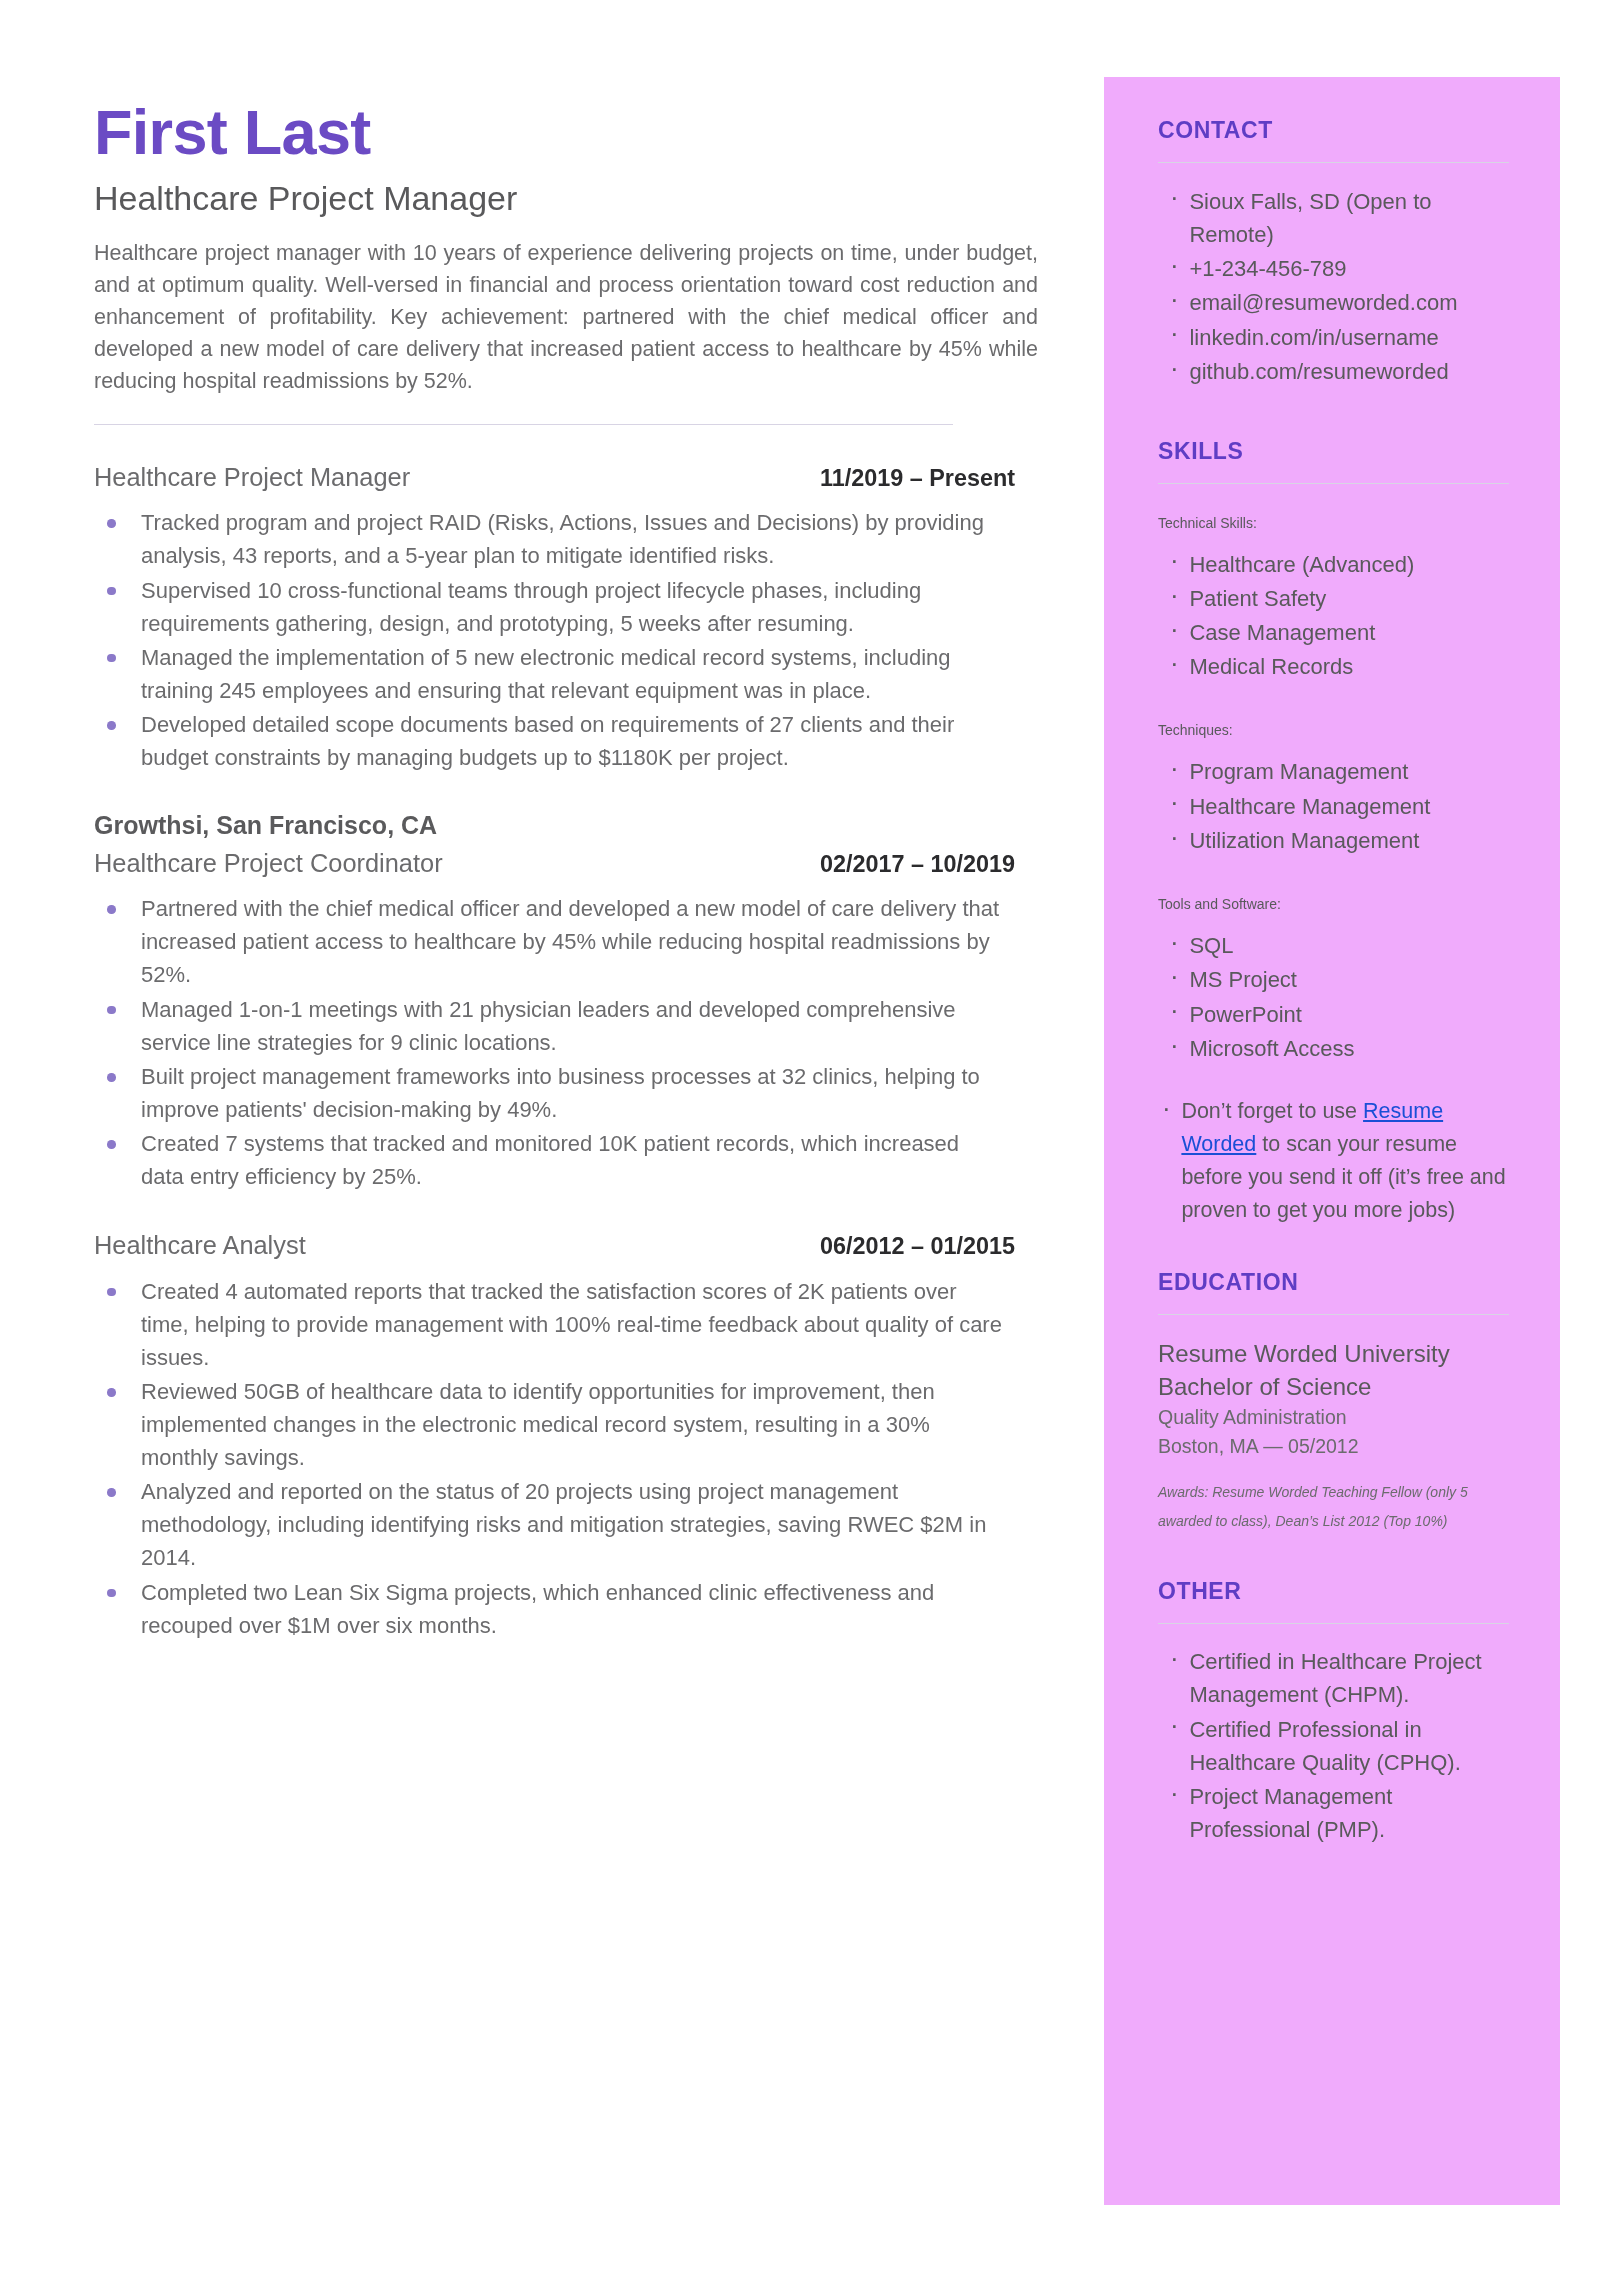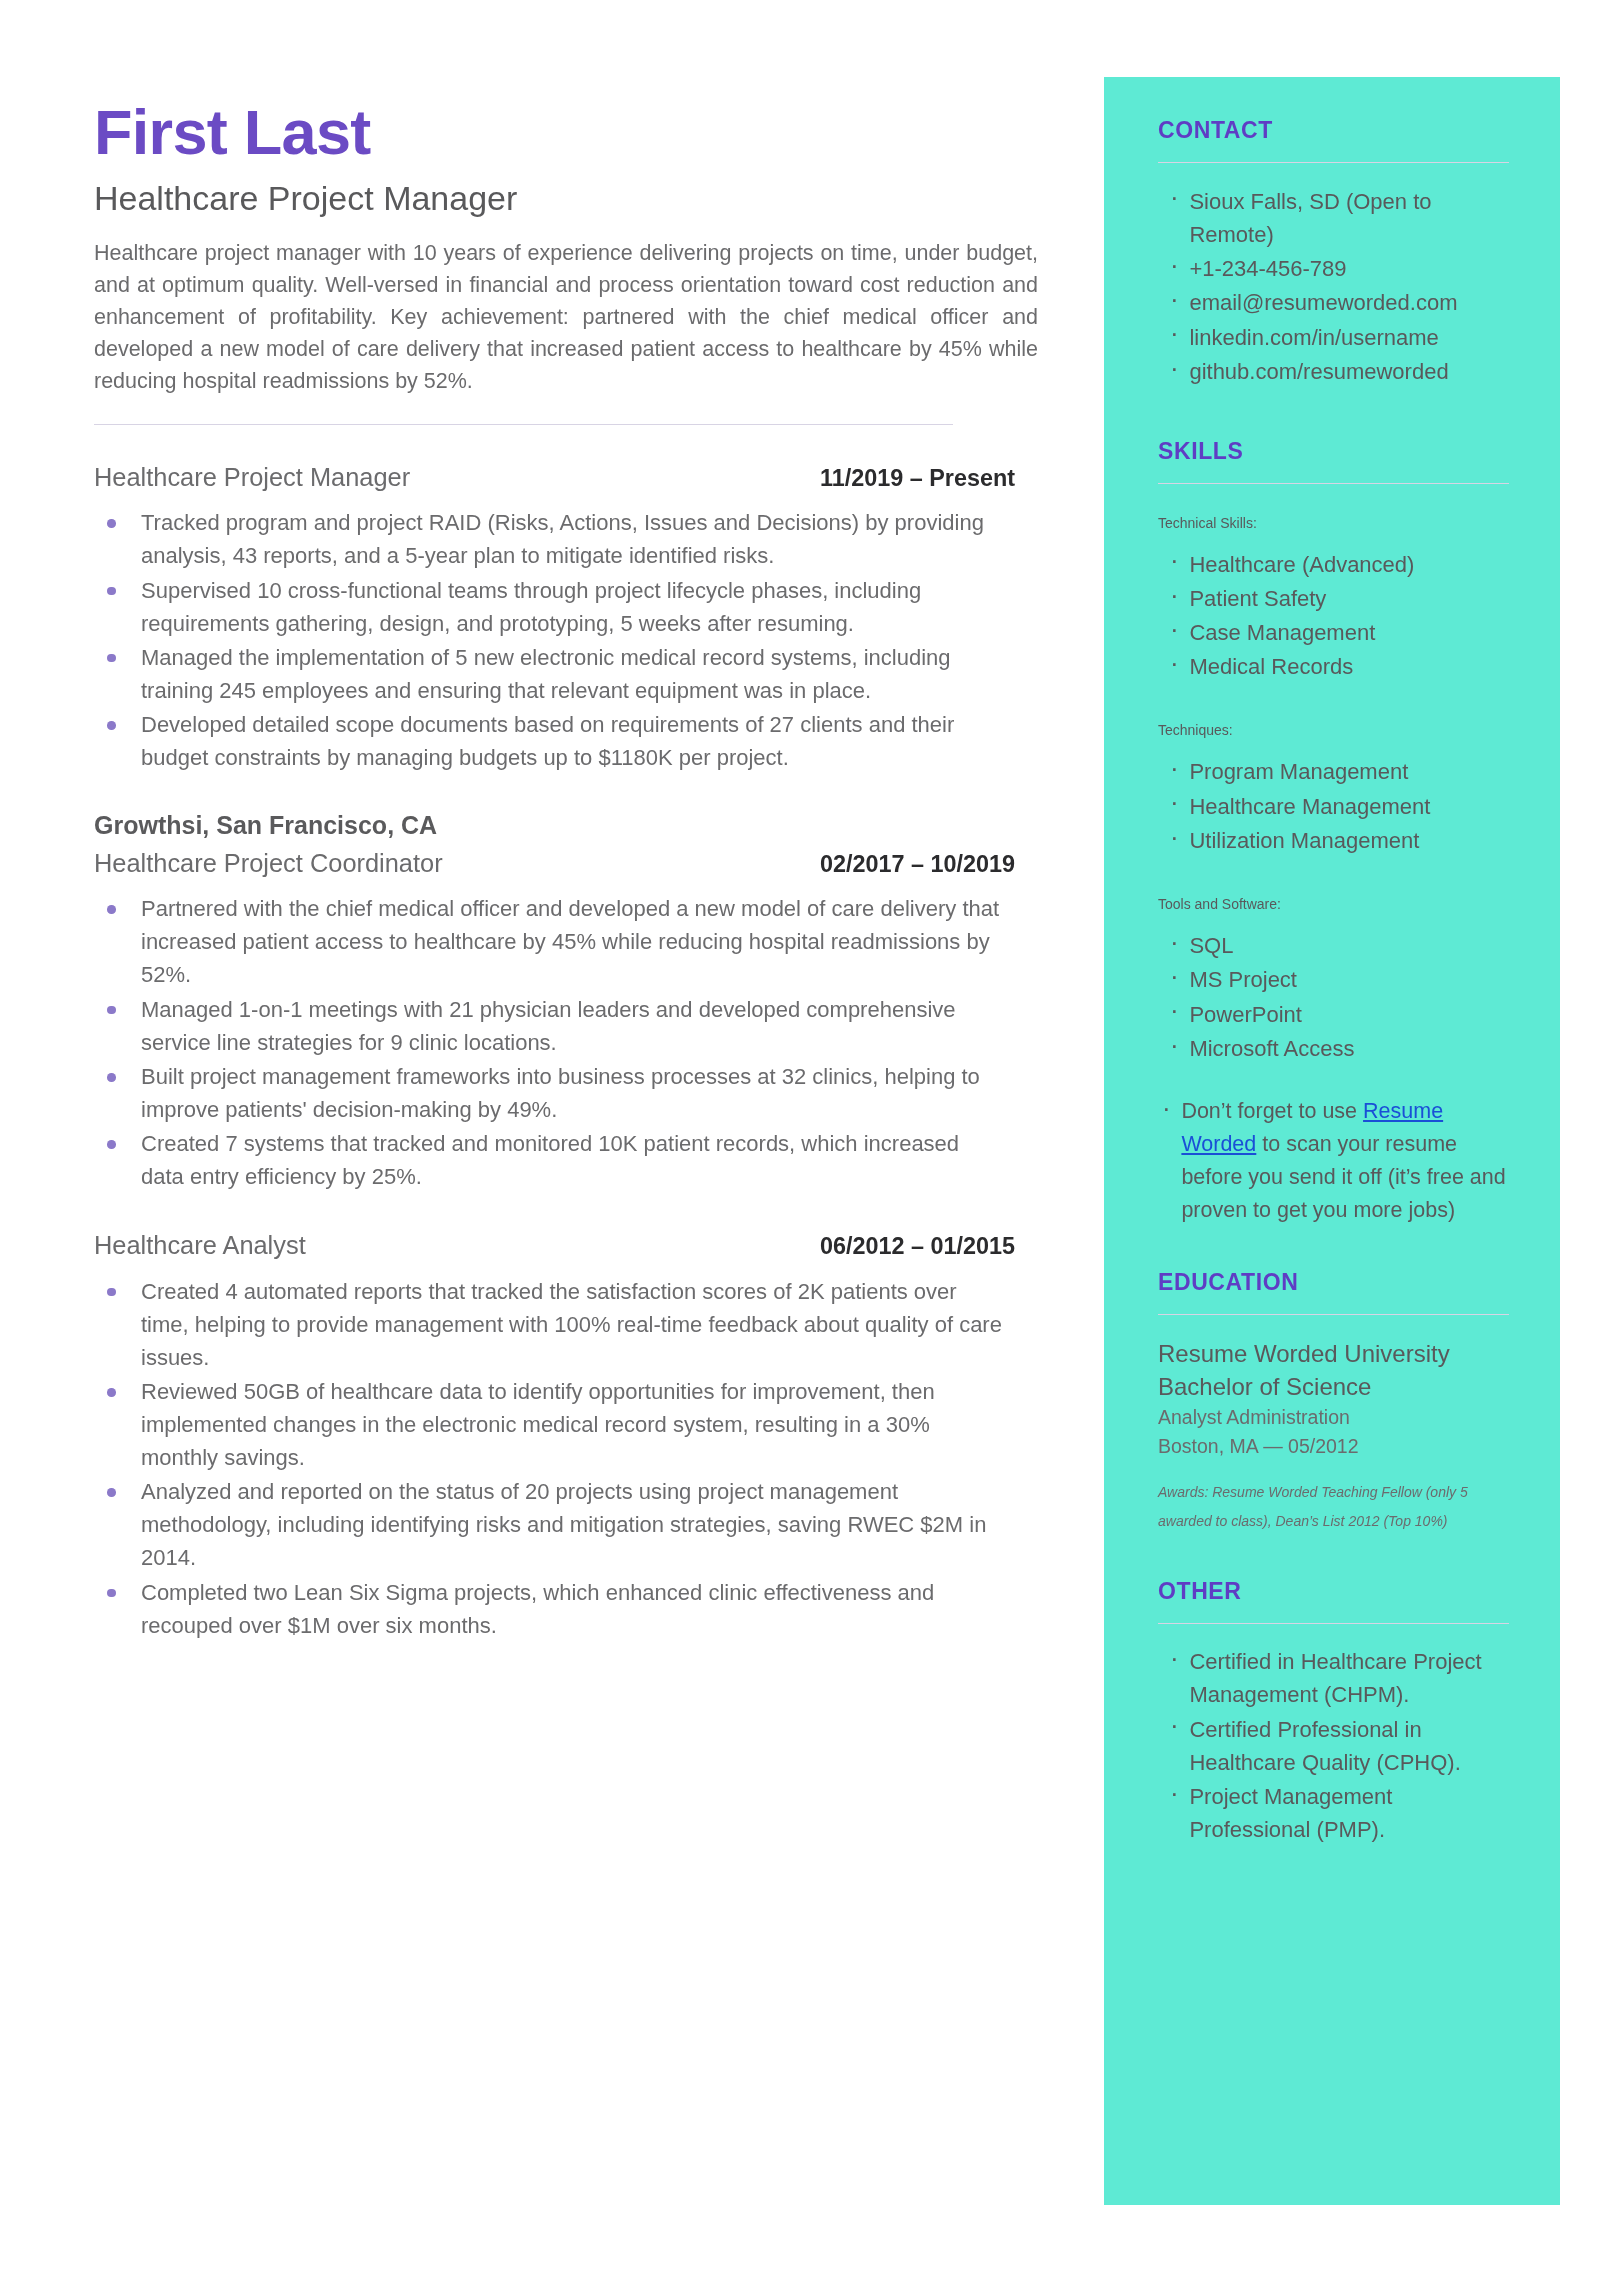--- a/index.html
+++ b/index.html
@@ -22,21 +22,21 @@
     background: #ffffff;
   }
 
   
   .sidebar {
     position: absolute;
     left: 1104px;
     top: 77px;
     width: 456px;
     height: 2128px;
-    background: #5eead4;
+    background: #f0abfc;
     box-sizing: border-box;
     padding: 0 0 0 0;
   }
   .sb-inner {
     padding: 40px 51px 0 54px;
   }
   .sb-section-title {
     color: #5f3dc4;
     font-weight: bold;
     font-size: 23px;
@@ -277,21 +277,21 @@
         <div class="sb-note"><span>Don’t forget to use </span><a class="sb-link" href="#">Resume Worded</a><span> to scan your resume before you send it off (it’s free and proven to get you more jobs)</span></div>
       </div>
 
       <div class="sb-gap"></div>
 
       <div>
         <div class="sb-section-title">EDUCATION</div>
         <div class="sb-rule"></div>
         <p class="edu-school">Resume Worded University</p>
         <p class="edu-degree">Bachelor of Science</p>
-        <p class="edu-minor">Analyst Administration</p>
+        <p class="edu-minor">Quality Administration</p>
         <p class="edu-place">Boston, MA — 05/2012</p>
         <p class="edu-awards">Awards: Resume Worded Teaching Fellow (only 5 awarded to class), Dean’s List 2012 (Top 10%)</p>
       </div>
 
       <div class="sb-gap"></div>
 
       <div>
         <div class="sb-section-title">OTHER</div>
         <div class="sb-rule"></div>
         <ul class="sb-list">

